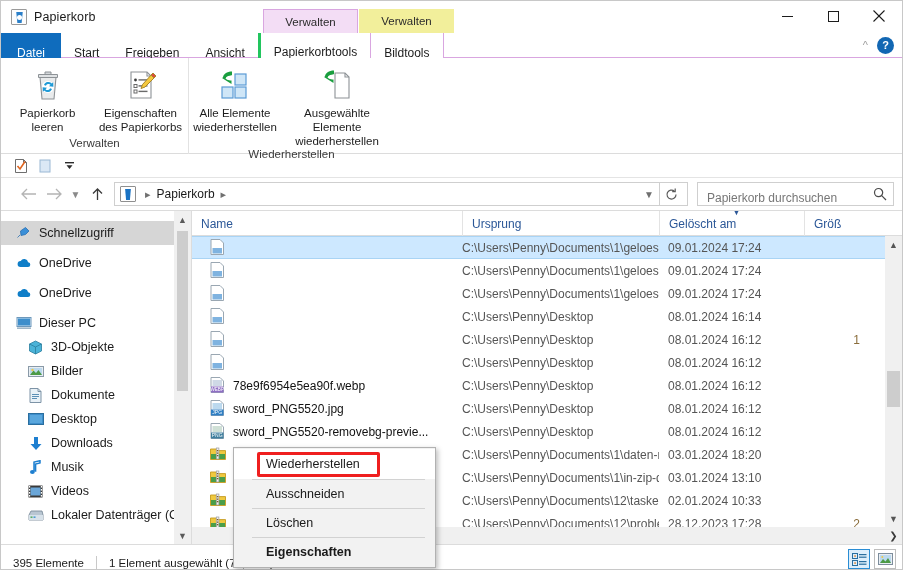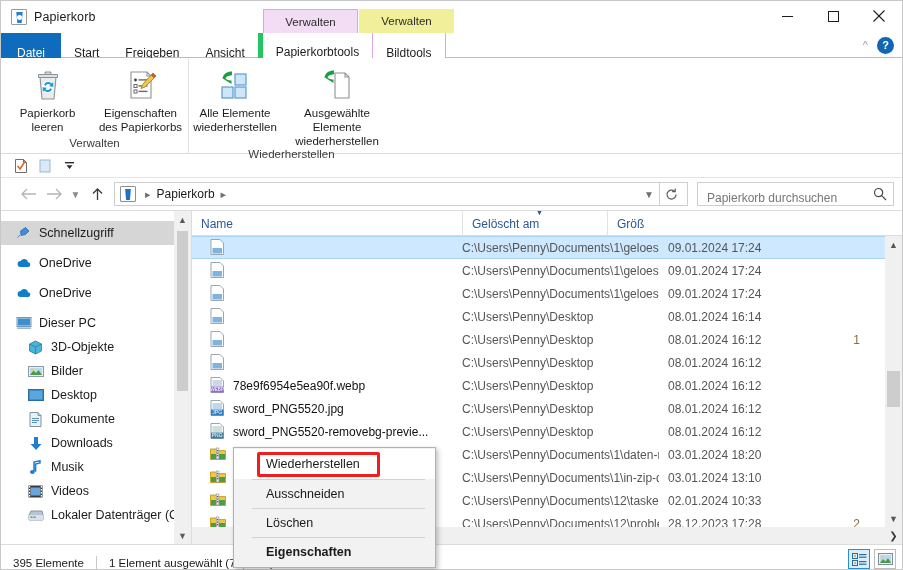--- a/index.html
+++ b/index.html
@@ -104,21 +104,21 @@
     height: 39px;
     white-space: nowrap;
   }
   .tab.file {
     background: #0f6cbd;
     color: #ffffff;
     padding: 0 16px;
     font-size: 12px;
   }
   .tab.ctx-purple {
-    border-left: 5px solid #22c55e;
+    border-left: 3px solid #22c55e;
     border-right: 1px solid #d9a6e0;
     border-bottom: 1px solid #ffffff;
     background: #ffffff;
     margin-bottom: -1px;
   }
   .tab.ctx-yellow {
     border-right: 1px solid #d9a6e0;
     background: #ffffff;
   }
   .tabs-right {
@@ -668,39 +668,39 @@
                 <rect x="2" y="3" width="12" height="7" fill="#bcd9ee"></rect>
                 <path d="M2 10 L5.5 5.5 L8 8 L10.5 5 L14 10 Z" fill="#4c9a46"></path>
                 <circle cx="4.5" cy="5" r="1.2" fill="#f0c84a"></circle>
               </svg>
           </span>
           <span>Bilder</span>
         </div>
 
         <div class="sb-item lvl1">
           <span class="sb-ico">
-            <svg width="16" height="13" viewBox="0 0 16 13">
-                <rect x="0.5" y="0.5" width="15" height="11" fill="#3e8ecb" stroke="#2a6e9e" stroke-width="1"></rect>
-                <rect x="2" y="2" width="12" height="8" fill="#5aa7dd"></rect>
-              </svg>
-          </span>
-          <span>Desktop</span>
-        </div>
-
-        <div class="sb-item lvl1">
-          <span class="sb-ico">
             <svg width="13" height="15" viewBox="0 0 13 15">
                 <path d="M1 0.5 L9 0.5 L12 3.5 L12 14.5 L1 14.5 Z" fill="#e9f1f7" stroke="#7d93a6" stroke-width="1"></path>
                 <path d="M9 0.5 L9 3.5 L12 3.5" fill="none" stroke="#7d93a6" stroke-width="1"></path>
                 <rect x="3" y="6" width="7" height="1" fill="#5b8fb5"></rect>
                 <rect x="3" y="8" width="7" height="1" fill="#5b8fb5"></rect>
                 <rect x="3" y="10" width="5" height="1" fill="#5b8fb5"></rect>
               </svg>
           </span>
           <span>Dokumente</span>
+        </div>
+
+        <div class="sb-item lvl1">
+          <span class="sb-ico">
+            <svg width="16" height="13" viewBox="0 0 16 13">
+                <rect x="0.5" y="0.5" width="15" height="11" fill="#3e8ecb" stroke="#2a6e9e" stroke-width="1"></rect>
+                <rect x="2" y="2" width="12" height="8" fill="#5aa7dd"></rect>
+              </svg>
+          </span>
+          <span>Desktop</span>
         </div>
 
         <div class="sb-item lvl1">
           <span class="sb-ico">
             <svg width="14" height="15" viewBox="0 0 14 15">
                 <rect x="5" y="1" width="4" height="7" fill="#1e7fd0"></rect>
                 <path d="M1.5 8 L12.5 8 L7 14 Z" fill="#1e7fd0"></path>
               </svg>
           </span>
           <span>Downloads</span>
@@ -754,20 +754,23 @@
         <div style="flex:1"></div>
         <div class="sb-arrow">▼</div>
       </div>
     </div>
 
     <div class="filelist">
 
       <div class="colhead">
         <div class="col col-name">
           <span>Name</span>
+        </div>
+        <div class="col col-ursprung">
+          <span>Ursprung</span>
         </div>
         <div class="col col-geloescht">
           <span class="sort-caret">▼</span>
           <span>Gelöscht am</span>
         </div>
         <div class="col col-groesse">
           <span>Größ</span>
         </div>
       </div>
 

